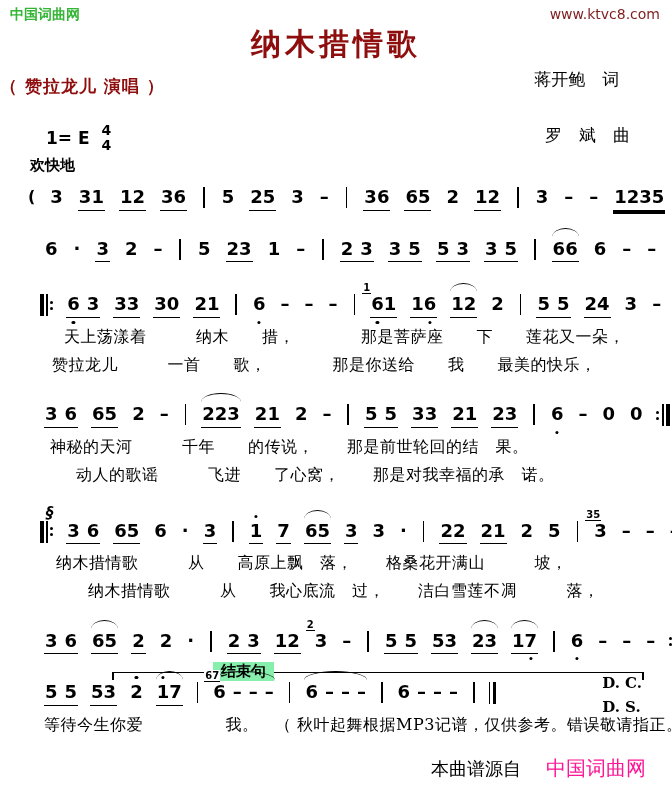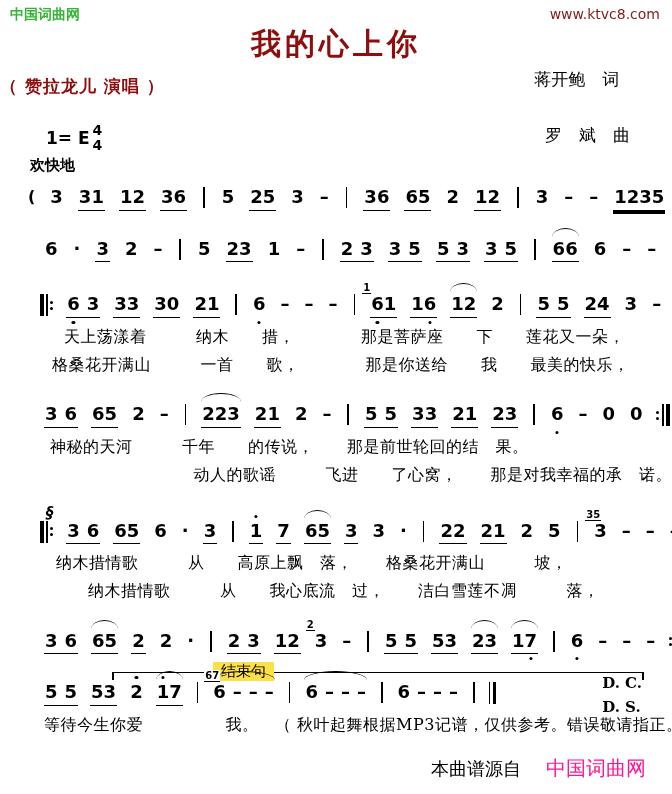--- a/index.html
+++ b/index.html
@@ -8,21 +8,21 @@
     font-family:"DejaVu Sans",sans-serif;color:#000;
   }
   
   .topbar{display:flex;justify-content:space-between;align-items:flex-start;padding:6px 12px 0 10px;}
   .site-left{font-size:14px;font-weight:bold;}
   .site-right{font-size:14px;}
   .title{text-align:center;font-size:30px;font-weight:bold;letter-spacing:4px;margin-top:0;}
   .subrow{position:relative;height:58px;}
   .subtitle{position:absolute;left:0;right:0;top:10px;text-align:left;font-size:17px;font-weight:bold;letter-spacing:1px;}
   .credits{position:absolute;right:42px;top:0;font-family:"DejaVu Serif",serif;font-size:17px;line-height:1.65;white-space:pre;}
-  .keyrow{margin:0 0 0 46px;display:flex;align-items:center;gap:3px;font-weight:bold;font-size:17px;}
+  .keyrow{margin:0 0 0 46px;display:flex;align-items:center;gap:12px;font-weight:bold;font-size:17px;}
   .meter{display:inline-flex;flex-direction:column;line-height:1;font-size:14px;font-weight:bold;text-align:center;gap:1px;}
   .tempo{margin:4px 0 0 30px;font-size:15px;font-weight:bold;}
   
   #score{padding:0;}
   .line{position:relative;}
   .mrow{display:flex;align-items:flex-start;font-weight:bold;font-size:18px;line-height:1.15;}
   .tok{position:relative;white-space:nowrap;}
   .txt{display:inline-block;padding:0 1px 2px 1px;}
   .u1 > .txt{border-bottom:1.6px solid #000;}
   .u2 > .txt{border-bottom:1.6px solid #000;box-shadow:0 3px 0 #000;}
@@ -39,34 +39,34 @@
   .rp .bline{height:22px;margin:0;}
   .bdots{display:inline-flex;flex-direction:column;gap:3.5px;}
   .bdots i{width:3px;height:3px;border-radius:50%;background:#000;}
   .lyr{font-family:"DejaVu Serif",serif;font-size:16px;line-height:1.45;white-space:pre;margin-top:5px;letter-spacing:0.5px;}
   .rmarks{position:absolute;right:30px;font-family:"DejaVu Serif",serif;font-weight:bold;font-size:15px;line-height:1.6;}
   .segno{position:absolute;top:-17px;left:46px;font-size:15px;font-weight:bold;font-style:italic;}
   .bracket{position:relative;margin-left:112px;width:532px;border-top:1.6px solid #000;height:9px;margin-bottom:0;}
   .bracket::before,.bracket::after{content:"";position:absolute;top:-1px;width:1.6px;height:8px;background:#000;}
   .bracket::before{left:0;}
   .bracket::after{right:0;}
-  .blabel{position:absolute;top:-11px;left:19%;background:#fde047;padding:0 8px;font-size:15px;font-weight:normal;font-family:"DejaVu Serif",serif;}
+  .blabel{position:absolute;top:-11px;left:19%;background:#86efac;padding:0 8px;font-size:15px;font-weight:bold;font-family:"DejaVu Serif",serif;}
   .footer{position:absolute;bottom:12px;right:26px;font-weight:normal;}
   .footer .pfx{font-size:18px;color:#000;}
   .footer .fsite{font-size:20px;margin-left:20px;}
 </style>
 </head>
 <body>
 
 <div class="topbar">
   <span class="site-left" style="color: rgb(53, 181, 53);">中国词曲网</span>
   <span class="site-right" style="color: #7f1d1d;">www.ktvc8.com</span>
 </div>
 
-<div class="title" style="color: rgb(142, 14, 14);">我的心上你</div>
+<div class="title" style="color: rgb(142, 14, 14);">纳木措情歌</div>
 
 <div class="subrow">
   <div class="subtitle" style="color: rgb(142, 14, 14);">（ 赞拉龙儿 演唱 ）</div>
   <div class="credits"><span>蒋开鲍　词</span><br>
   <span>罗　斌　曲</span></div>
 </div>
 
 <div class="keyrow">
   <span>1= E</span>
   <span class="meter">
@@ -151,21 +151,21 @@
         <span class="tok u1"><span class="txt"><span class="pt">1</span><span class="pt ld">6</span></span></span>
         <span class="tok u1 tie"><span class="txt"><span class="pt">1</span><span class="pt">2</span></span></span>
         <span class="tok"><span class="txt"><span class="pt">2</span></span></span>
         <span class="tok"><i class="bline"></i></span>
         <span class="tok u1"><span class="txt"><span class="pt">5</span><span class="sp"></span><span class="pt">5</span></span></span>
         <span class="tok u1"><span class="txt"><span class="pt">2</span><span class="pt">4</span></span></span>
         <span class="tok"><span class="txt"><span class="pt">3</span></span></span>
         <span class="tok"><span class="txt"><span class="pt">–</span></span></span>
       </div>
       <div class="lyr" style="padding-left: 64px;">天上荡漾着　　　纳木　　措，　　　　那是菩萨座　　下　　莲花又一朵，</div>
-      <div class="lyr" style="padding-left: 52px;">格桑花开满山　　　一首　　歌，　　　　那是你送给　　我　　最美的快乐，</div>
+      <div class="lyr" style="padding-left: 52px;">赞拉龙儿　　　一首　　歌，　　　　那是你送给　　我　　最美的快乐，</div>
     </div>
     <div class="line" style="margin-top: 28px;">
       <div class="mrow" style="padding-left: 44px; gap: 13px;">
         <span class="tok u1"><span class="txt"><span class="pt">3</span><span class="sp"></span><span class="pt">6</span></span></span>
         <span class="tok u1"><span class="txt"><span class="pt">6</span><span class="pt">5</span></span></span>
         <span class="tok"><span class="txt"><span class="pt">2</span></span></span>
         <span class="tok"><span class="txt"><span class="pt">–</span></span></span>
         <span class="tok"><i class="bline"></i></span>
         <span class="tok u1 tie"><span class="txt"><span class="pt">2</span><span class="pt">2</span><span class="pt">3</span></span></span>
         <span class="tok u1"><span class="txt"><span class="pt">2</span><span class="pt">1</span></span></span>
@@ -184,21 +184,21 @@
         <span class="tok rp">
           <span class="bdots">
             <i></i>
             <i></i>
           </span>
           <i class="bline"></i>
           <i class="bthick"></i>
         </span>
       </div>
       <div class="lyr" style="padding-left: 50px;">神秘的天河　　　千年　　的传说，　　那是前世轮回的结　果。</div>
-      <div class="lyr" style="padding-left: 39px; text-align: right;">动人的歌谣　　　飞进　　了心窝，　　那是对我幸福的承　诺。</div>
+      <div class="lyr" style="padding-left: 76px;">动人的歌谣　　　飞进　　了心窝，　　那是对我幸福的承　诺。</div>
     </div>
     <div class="line" style="margin-top: 34px;">
       <span class="segno">§</span>
       <div class="mrow" style="padding-left: 40px; gap: 13px;">
         <span class="tok rp">
           <i class="bthick"></i>
           <i class="bline"></i>
           <span class="bdots">
             <i></i>
             <i></i>

